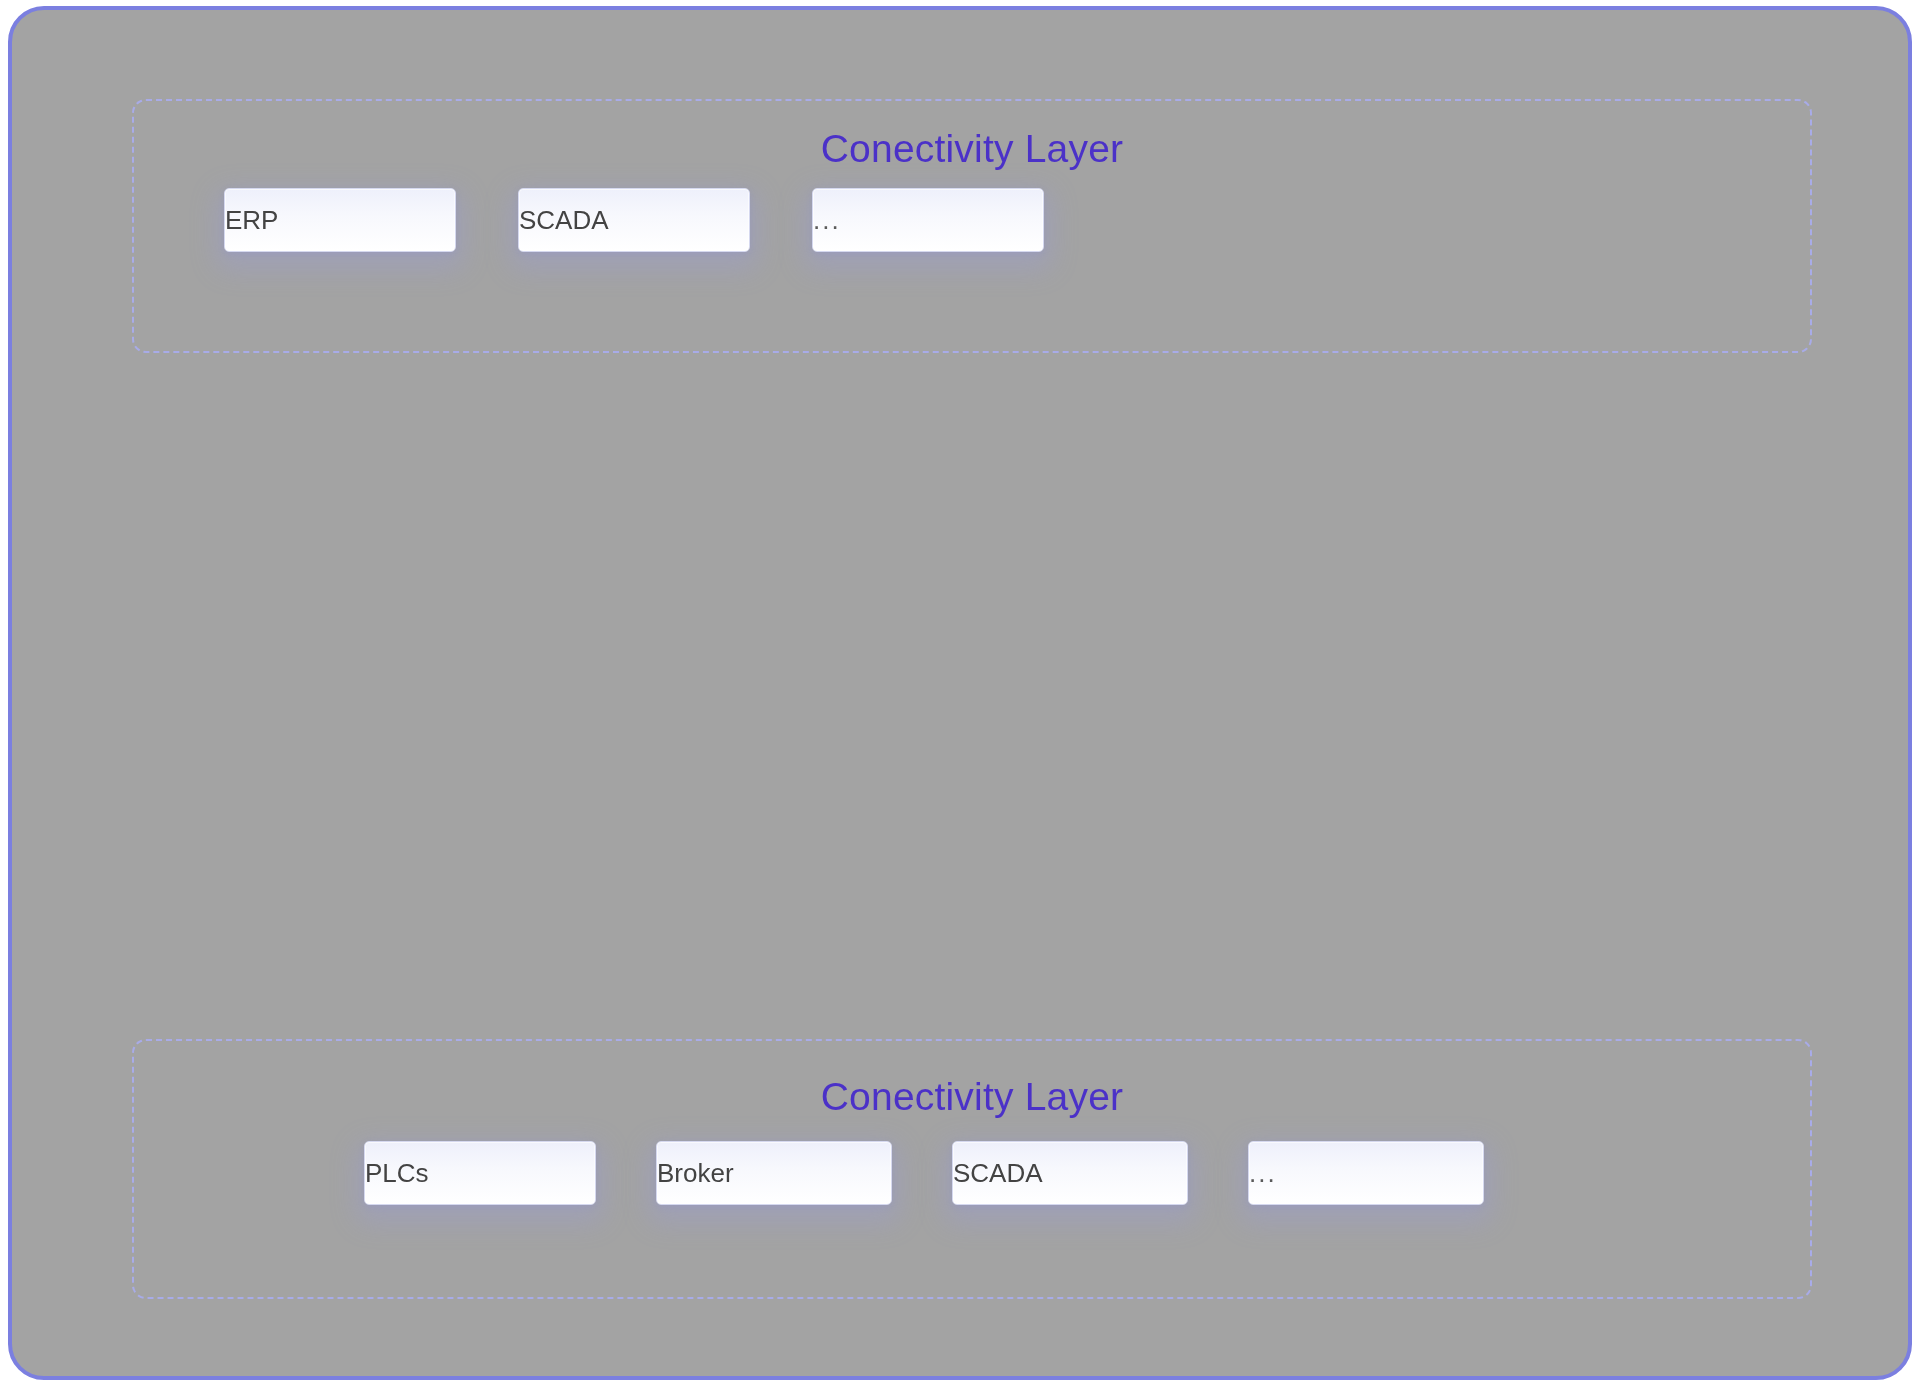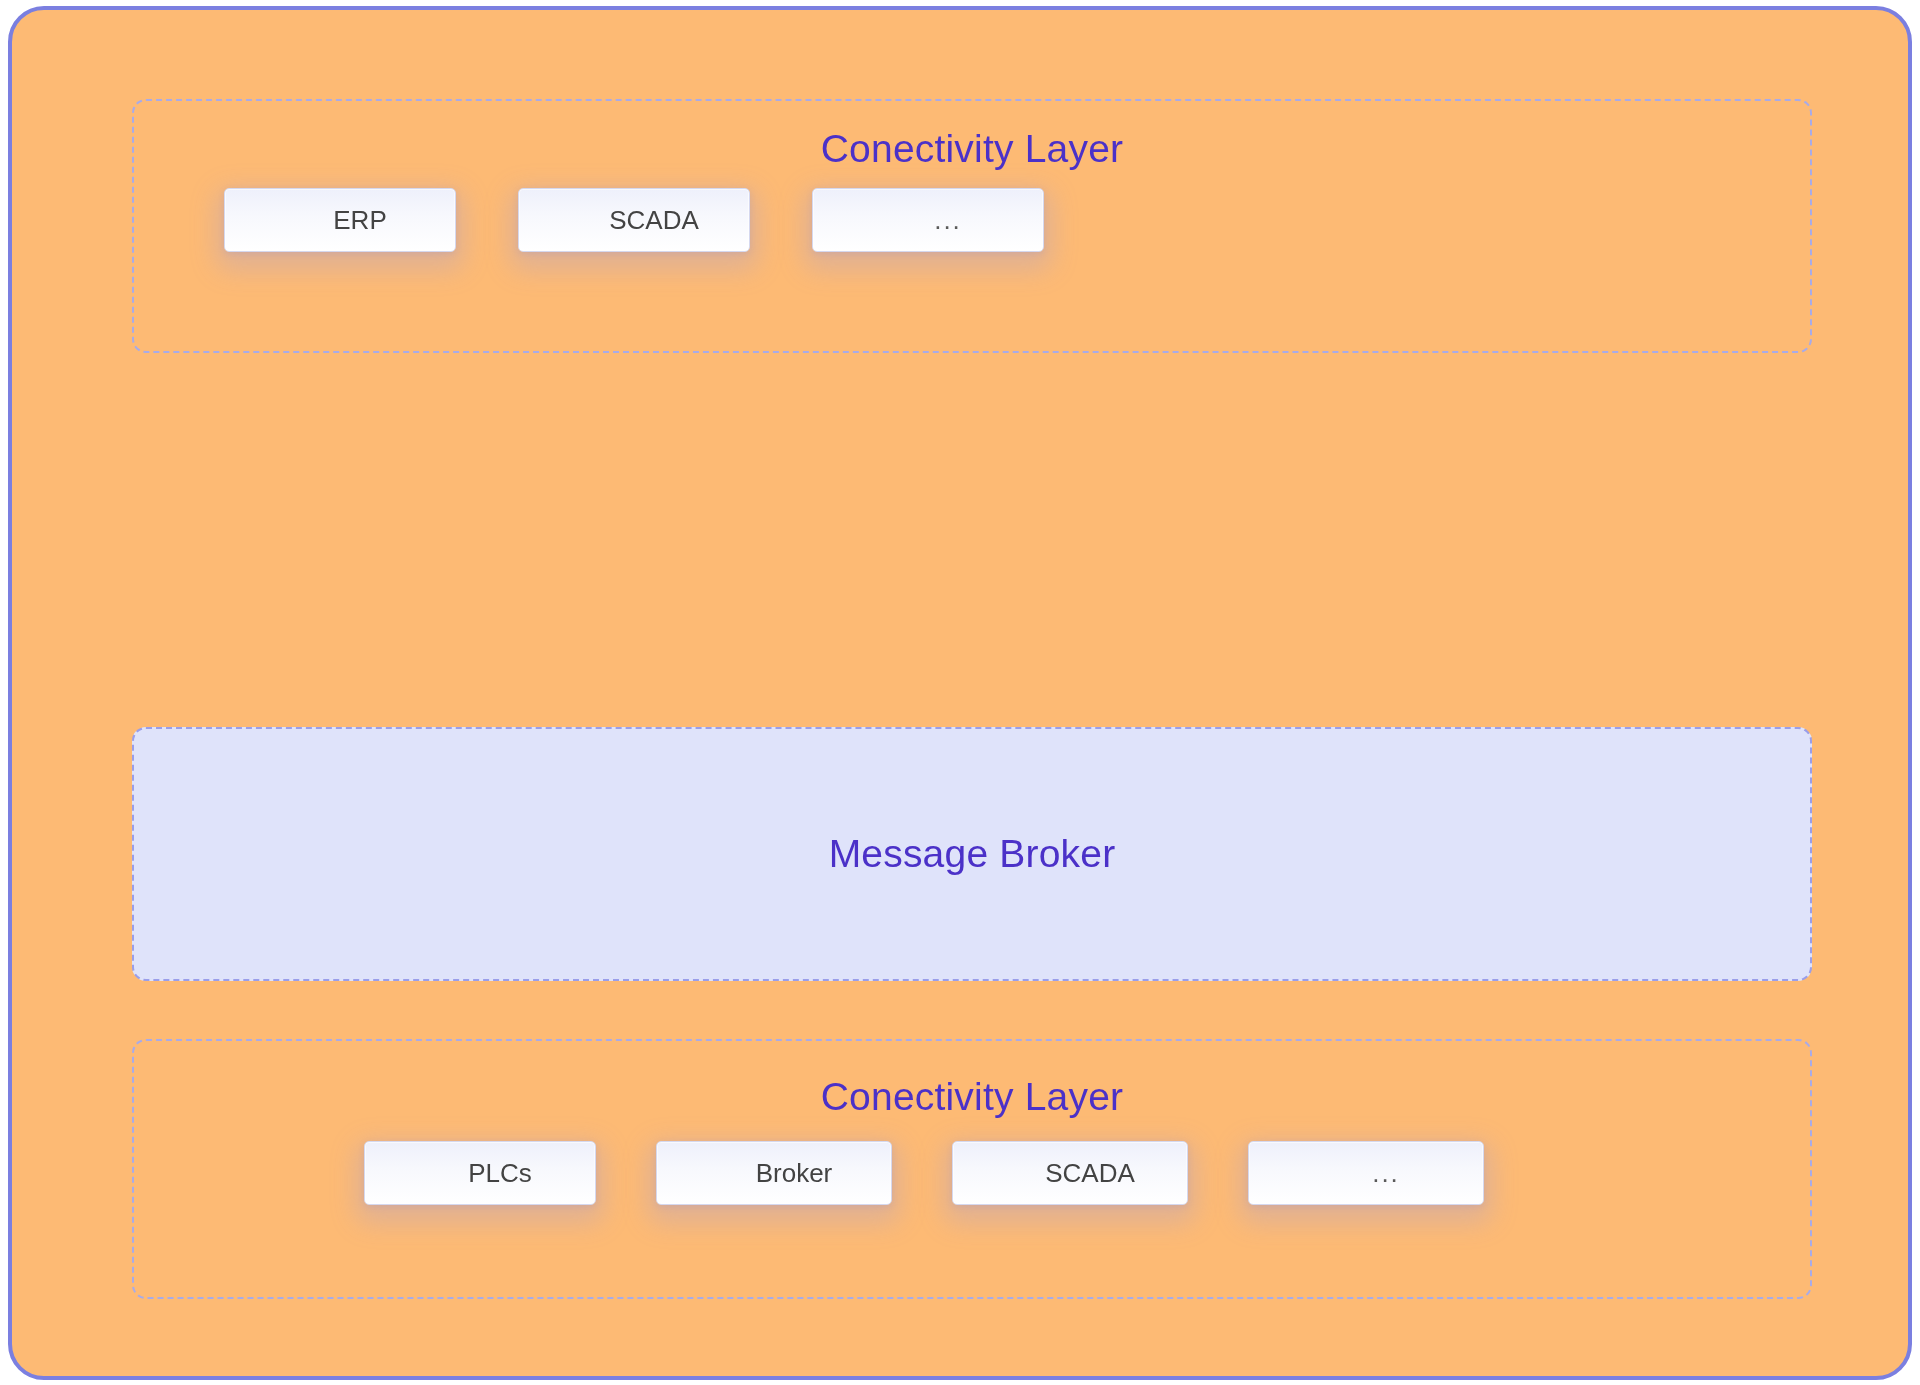--- a/index.html
+++ b/index.html
@@ -14,21 +14,21 @@
 
   
   .app-frame {
     position: absolute;
     left: 8px;
     top: 6px;
     width: 1904px;
     height: 1374px;
     border: 4px solid #7b7fe0;
     border-radius: 36px;
-    background: #fdba74;
+    background: #a3a3a3;
   }
 
   
   .layer {
     position: absolute;
     left: 120px;
     width: 1680px;
     border: 2px dashed #a8abe8;
     border-radius: 14px;
     background: transparent;
@@ -67,33 +67,32 @@
     align-items: center;
   }
   .chip-row--top    { top: 87px;  left: 90px;  gap: 62px; }
   .chip-row--bottom { top: 100px; left: 216px; gap: 60px; margin-left: 14px; }
 
   
   .chip {
     height: 64px;
     display: flex;
     align-items: center;
-    justify-content: center;
+    justify-content: flex-start;
     border: 1px solid #d5d8ef;
     border-radius: 5px;
     background: linear-gradient(to bottom, #eef0fb 0%, #f7f8fd 42%, #ffffff 100%);
     box-shadow:
       0 0 0 1px rgba(255,255,255,0.6) inset,
       0 10px 26px 8px rgba(150,156,230,0.28),
       0 2px 6px rgba(120,126,210,0.18);
     color: #434343;
     font-size: 26px;
     font-weight: 400;
     white-space: nowrap;
-    padding-left: 40px;
   }
   .chip--dots { letter-spacing: 2px; color: #5a5a5a; }
 
   
   .w-erp        { width: 232px; }
   .w-mes        { width: 236px; }
   .w-scada      { width: 232px; }
   .w-historians { width: 236px; }
   .w-dots-top   { width: 232px; }
 
@@ -118,23 +117,20 @@
       <div class="chip w-scada">
         <span>SCADA</span>
       </div>
       <div class="chip w-dots-top chip--dots">
         <span>...</span>
       </div>
     </div>
   </section>
 
 
-  <section class="layer layer--broker">
-    <div class="layer-title layer-title--center">Message Broker</div>
-  </section>
 
   <section class="layer layer--bottom">
     <div class="layer-title layer-title--bottom">Conectivity Layer</div>
 
     <div class="chip-row chip-row--bottom">
       <div class="chip w-plcs">
         <span>PLCs</span>
       </div>
       <div class="chip w-sensors">
         <span>Broker</span>

